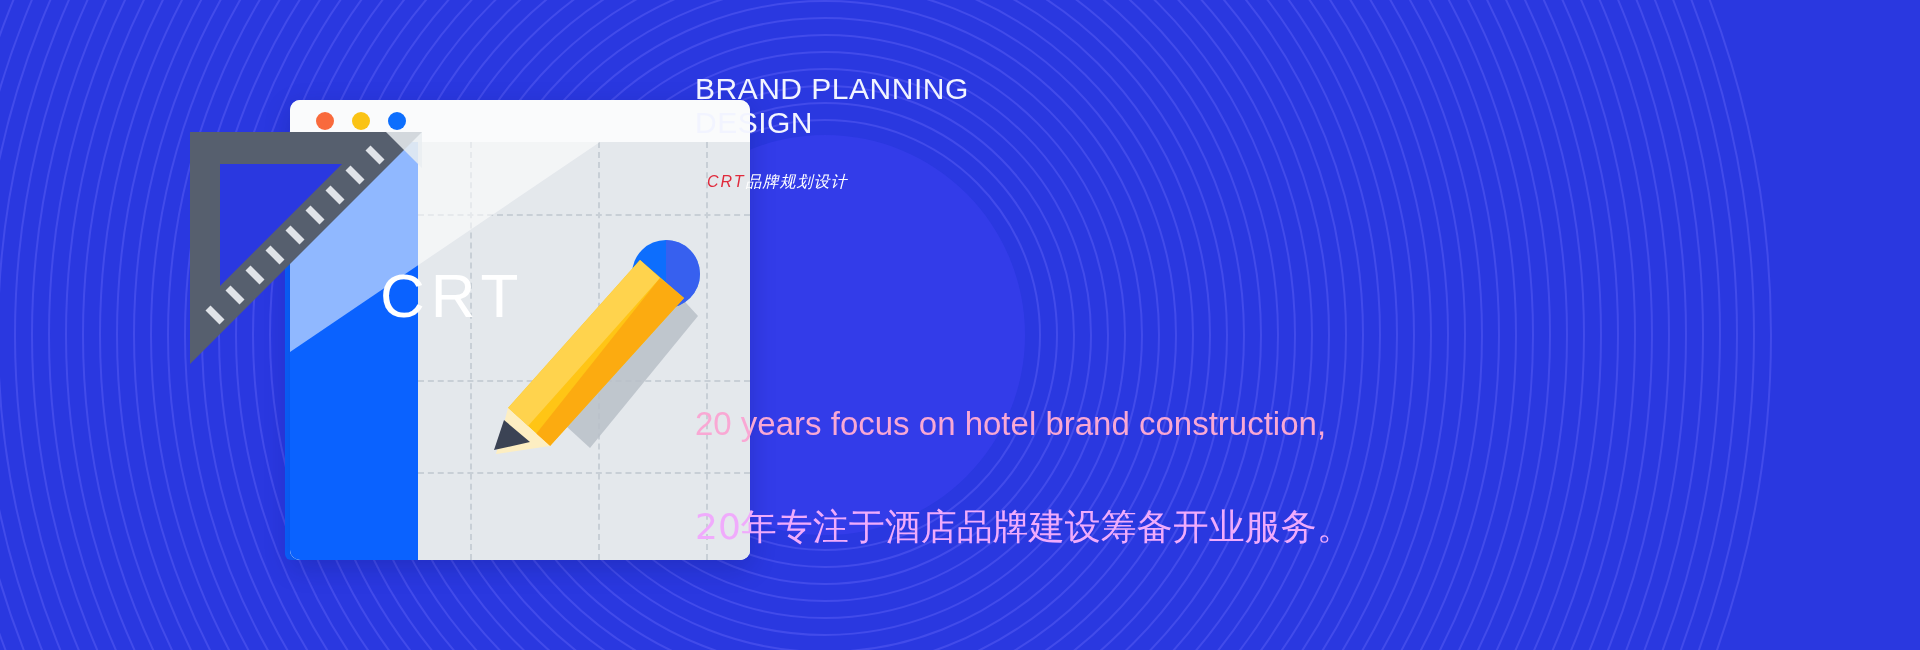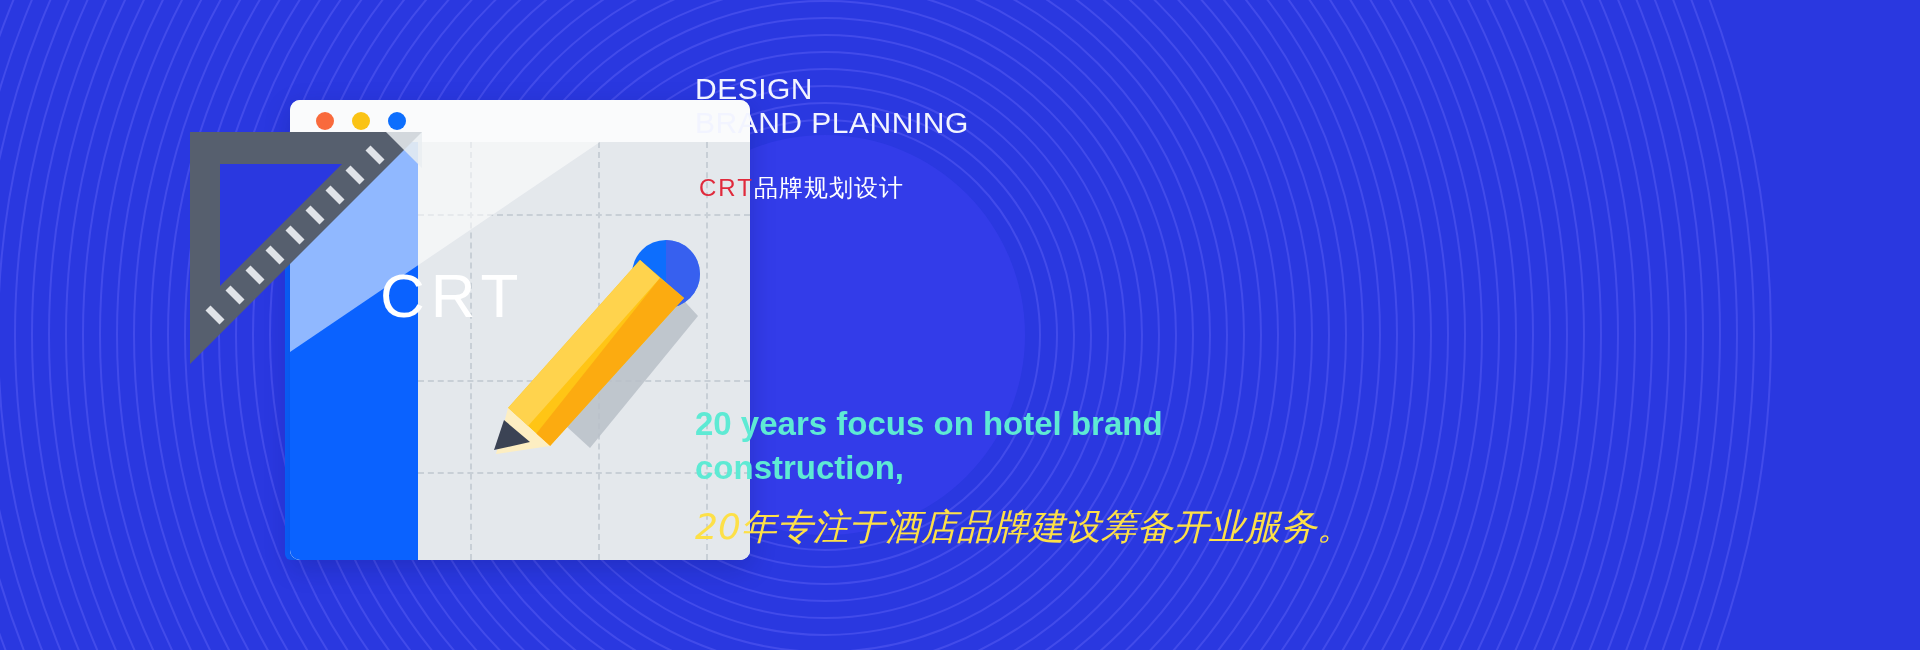--- a/index.html
+++ b/index.html
@@ -66,33 +66,32 @@
   .pencil{position:absolute;left:470px;top:230px;width:230px;height:230px;}
 
   
   .txt{position:absolute;left:695px;top:0;width:1100px;height:650px;color:#fff;}
   .head{
     position:absolute;left:0;top:72px;width:560px;
     font-size:30px;line-height:1.14;letter-spacing:.5px;
     font-weight:400;color:#f2f4ff;
   }
   .sub{
-    position:absolute;left:4px;top:172px;
-    font-size:24px;letter-spacing:1px;color:#ffffff;white-space:nowrap;
+    position:absolute;left:12px;top:172px;
+    font-size:16px;letter-spacing:1px;color:#ffffff;white-space:nowrap;font-style:italic;
   }
   .sub .crt{color:#e02a3c;letter-spacing:2px;}
   .tagline-en{
     position:absolute;left:0;top:402px;width:660px;
-    font-size:33px;line-height:1.32;font-weight:700;color:#5eead4;
+    font-size:33px;line-height:1.32;font-weight:400;color:#f9a8d4;
   }
   .tagline-cn{
     position:absolute;left:0;top:504px;
-    font-size:36px;line-height:1.3;color:#fde047;white-space:nowrap;
+    font-size:36px;line-height:1.3;color:#f0abfc;white-space:nowrap;
     font-family:"DejaVu Sans","Liberation Sans",sans-serif;
-    font-style:italic;
   }
 </style>
 </head>
 <body>
 
 <div id="banner">
 
   <svg class="rings" width="1920" height="650" viewBox="0 0 1920 650" aria-hidden="true">
     <defs>
       <clipPath id="clipAll">
@@ -210,22 +209,22 @@
 
       <path d="M38 178 L80 216 L26 224 Z" fill="#fdeec2"></path>
 
       <path d="M34 190 L60 212 L24 220 Z" fill="#3b4354"></path>
     </svg>
   </div>
 
   <div class="txt">
 
     <div class="head">
+      <div>BRAND PLANNING</div>
       <div>DESIGN</div>
-      <div>BRAND PLANNING</div>
     </div>
 
     <div class="sub">
       <span class="crt">CRT</span><span>品牌规划设计</span>
     </div>
 
     <div class="tagline-en">
       <div>20 years focus on hotel brand construction,</div>
     </div>
 

